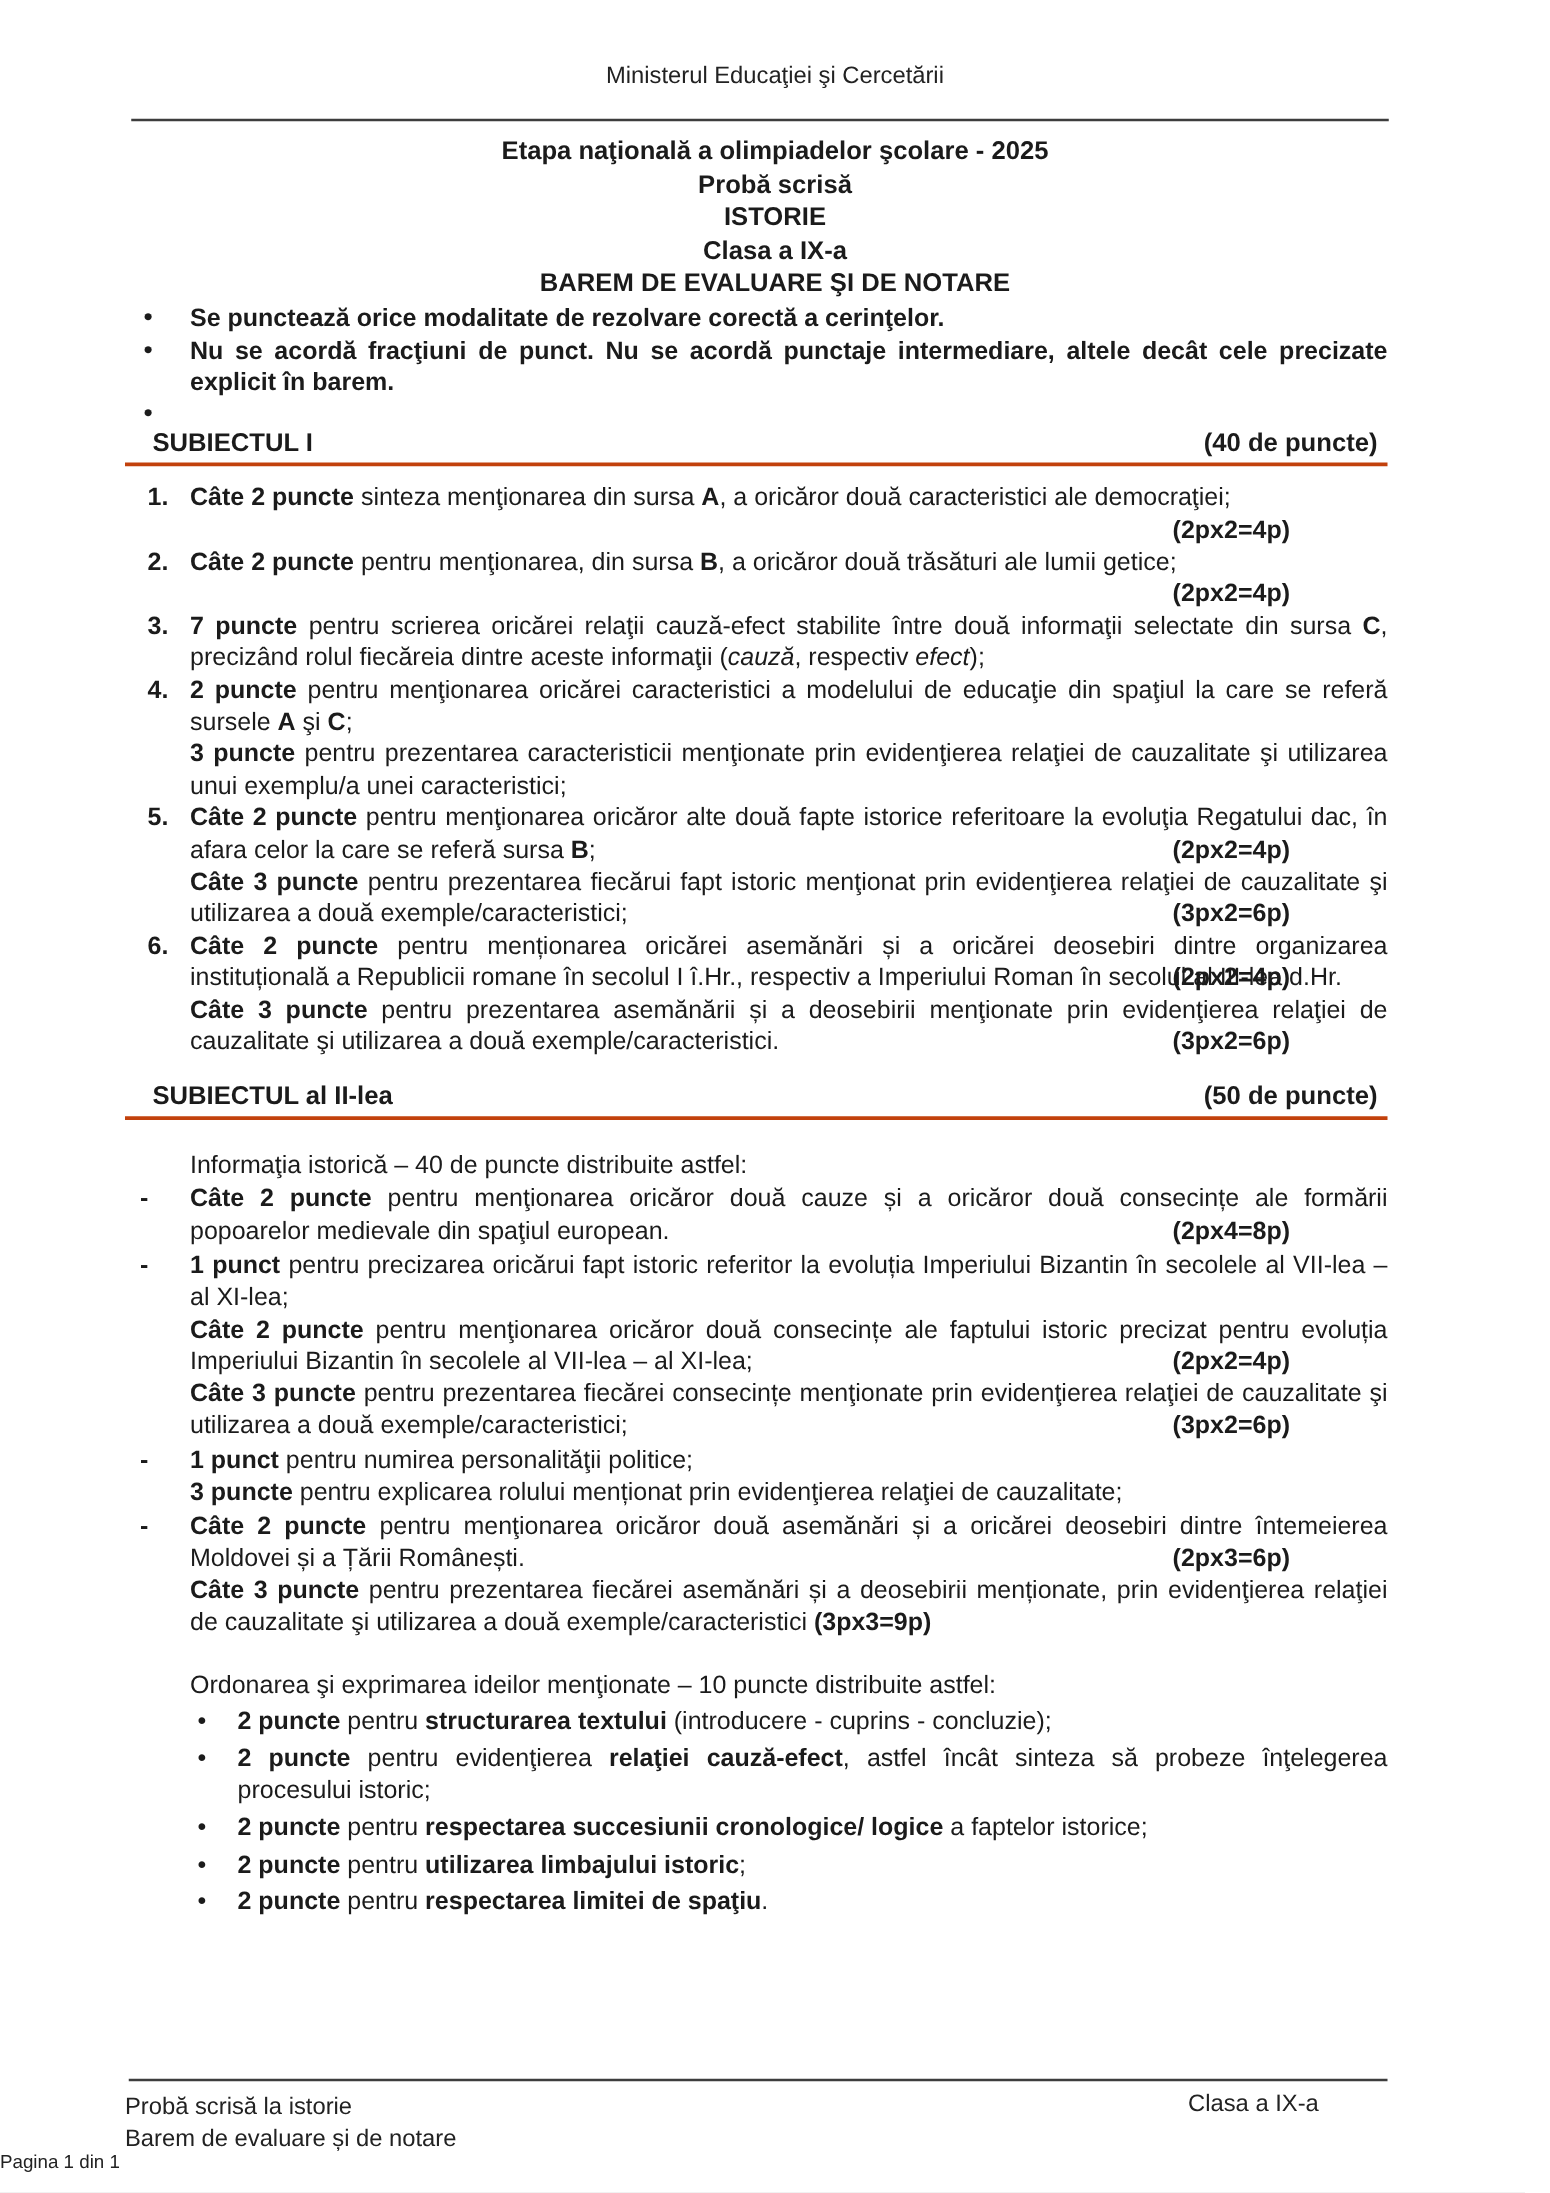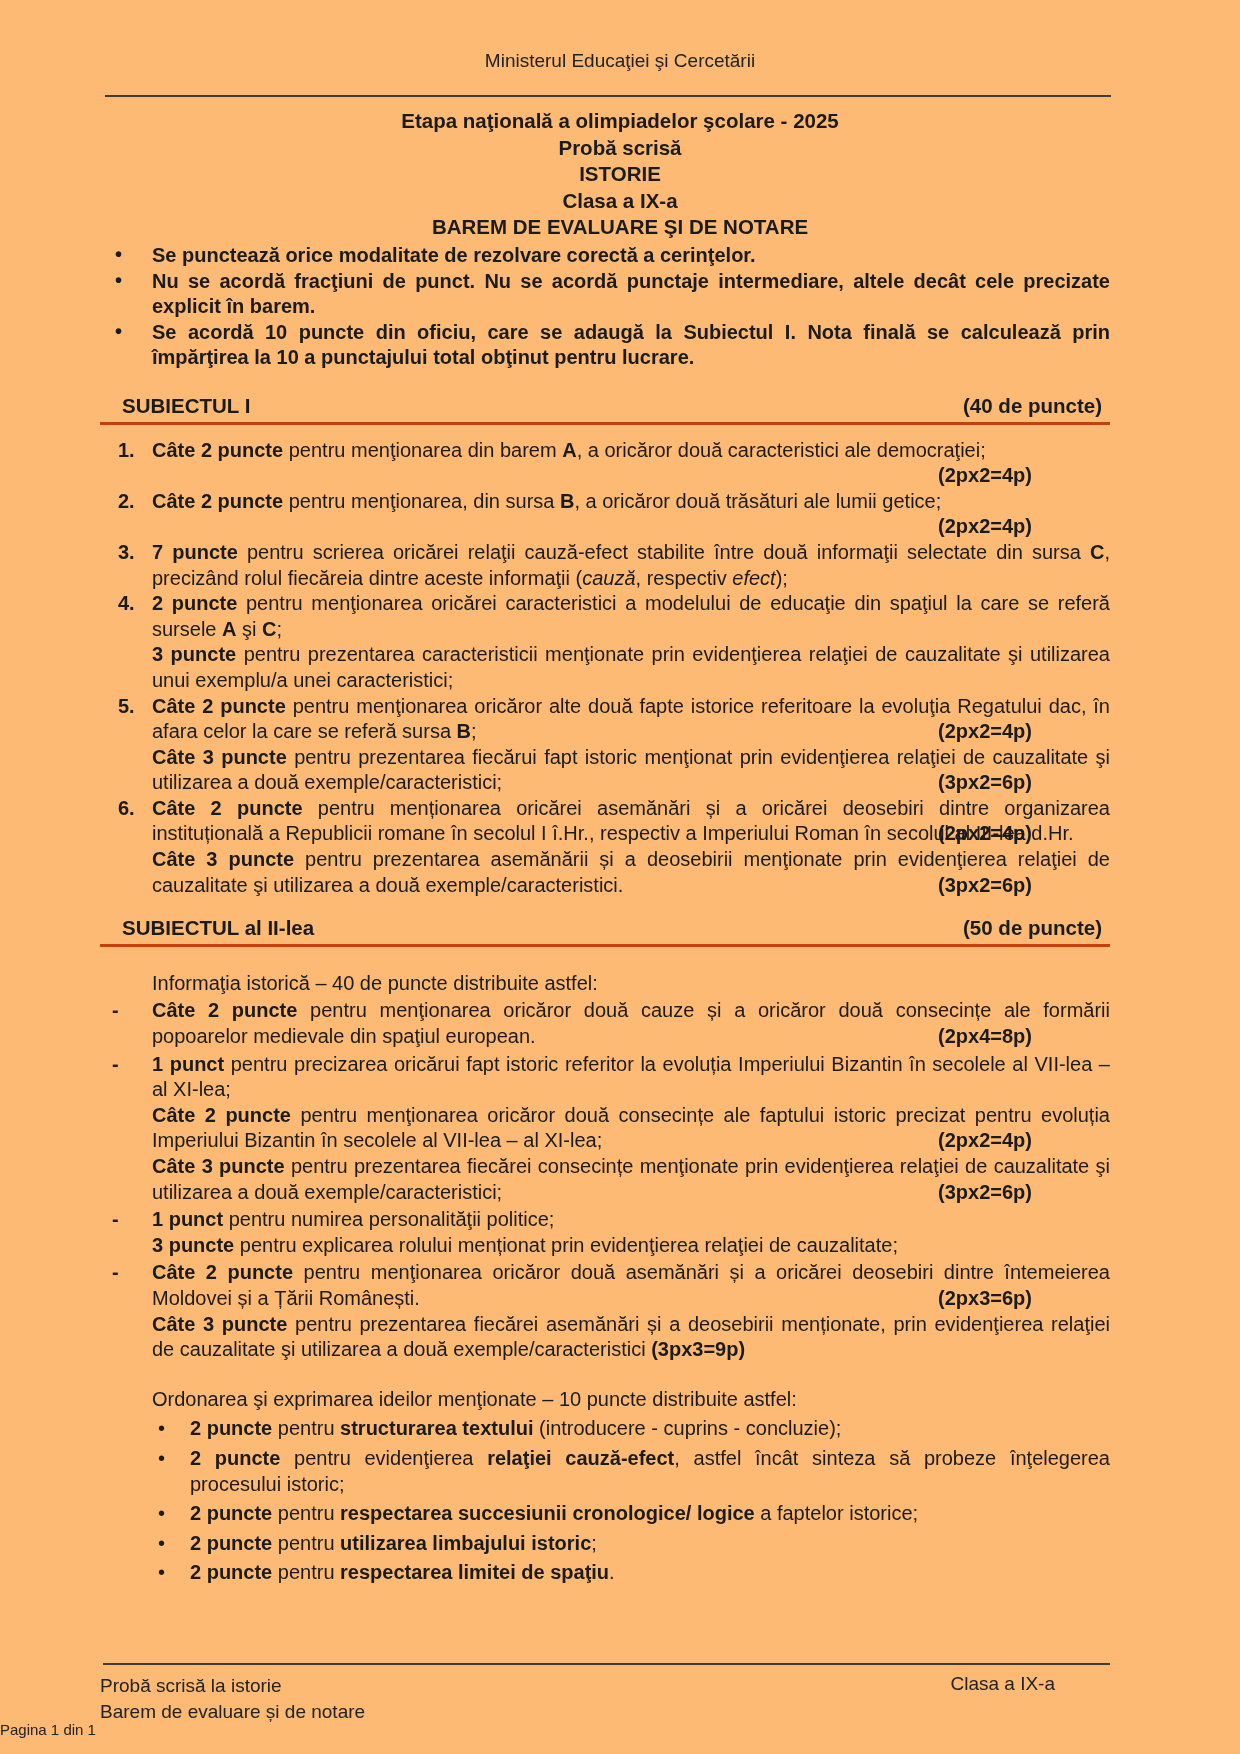--- a/index.html
+++ b/index.html
@@ -1,20 +1,20 @@
 <!DOCTYPE html>
 <html><head>
 <meta charset="utf-8">
 <style>
   html,body{margin:0;padding:0;background:#e8e8e8;}
   .page{
     position:relative;
     width:1240px;height:1754px;
     margin:0 auto;
-    background:#fdba74;
+    background:#ffffff;
     color:#1b1b1b;
     font-family:"Liberation Sans","DejaVu Sans",sans-serif;
     overflow:hidden;
   }
   .b{font-weight:bold;}
   .i{font-style:italic;}
 
   
   .ministry{
     position:absolute;top:50px;left:0;width:100%;
@@ -103,35 +103,34 @@
       <div class="rule">
         <span class="marker">•</span>
         <span><span class="b">Se punctează orice modalitate de rezolvare corectă a cerinţelor.</span></span>
       </div>
       <div class="rule">
         <span class="marker">•</span>
         <span><span class="b">Nu se acordă fracţiuni de punct. Nu se acordă punctaje intermediare, altele decât cele precizate explicit în barem.</span></span>
       </div>
       <div class="rule">
         <span class="marker">•</span>
-        <span><span class="b">Se acordă 10 puncte din oficiu, care se adaugă la Subiectul I. Nota finală se calculează prin împărţirea la 10 a punctajului total obţinut pentru lucrare.</span></span>
       </div>
     </div>
 
     <div class="sec-head first">
       <span>SUBIECTUL I</span>
       <span>(40 de puncte)</span>
     </div>
 
     <div class="s1-items">
 
       <div class="item">
         <span class="num">1.</span>
         <div class="para">
-          <span><span class="b">Câte 2 puncte</span><span> pentru menţionarea din barem </span><span class="b">A</span><span>, a oricăror două caracteristici ale democraţiei;</span></span>
+          <span><span class="b">Câte 2 puncte</span><span> sinteza menţionarea din sursa </span><span class="b">A</span><span>, a oricăror două caracteristici ale democraţiei;</span></span>
         </div>
         <div class="score-line">(2px2=4p)</div>
       </div>
 
       <div class="item">
         <span class="num">2.</span>
         <div class="para">
           <span><span class="b">Câte 2 puncte</span><span> pentru menţionarea, din sursa </span><span class="b">B</span><span>, a oricăror două trăsături ale lumii getice;</span></span>
         </div>
         <div class="score-line">(2px2=4p)</div>

